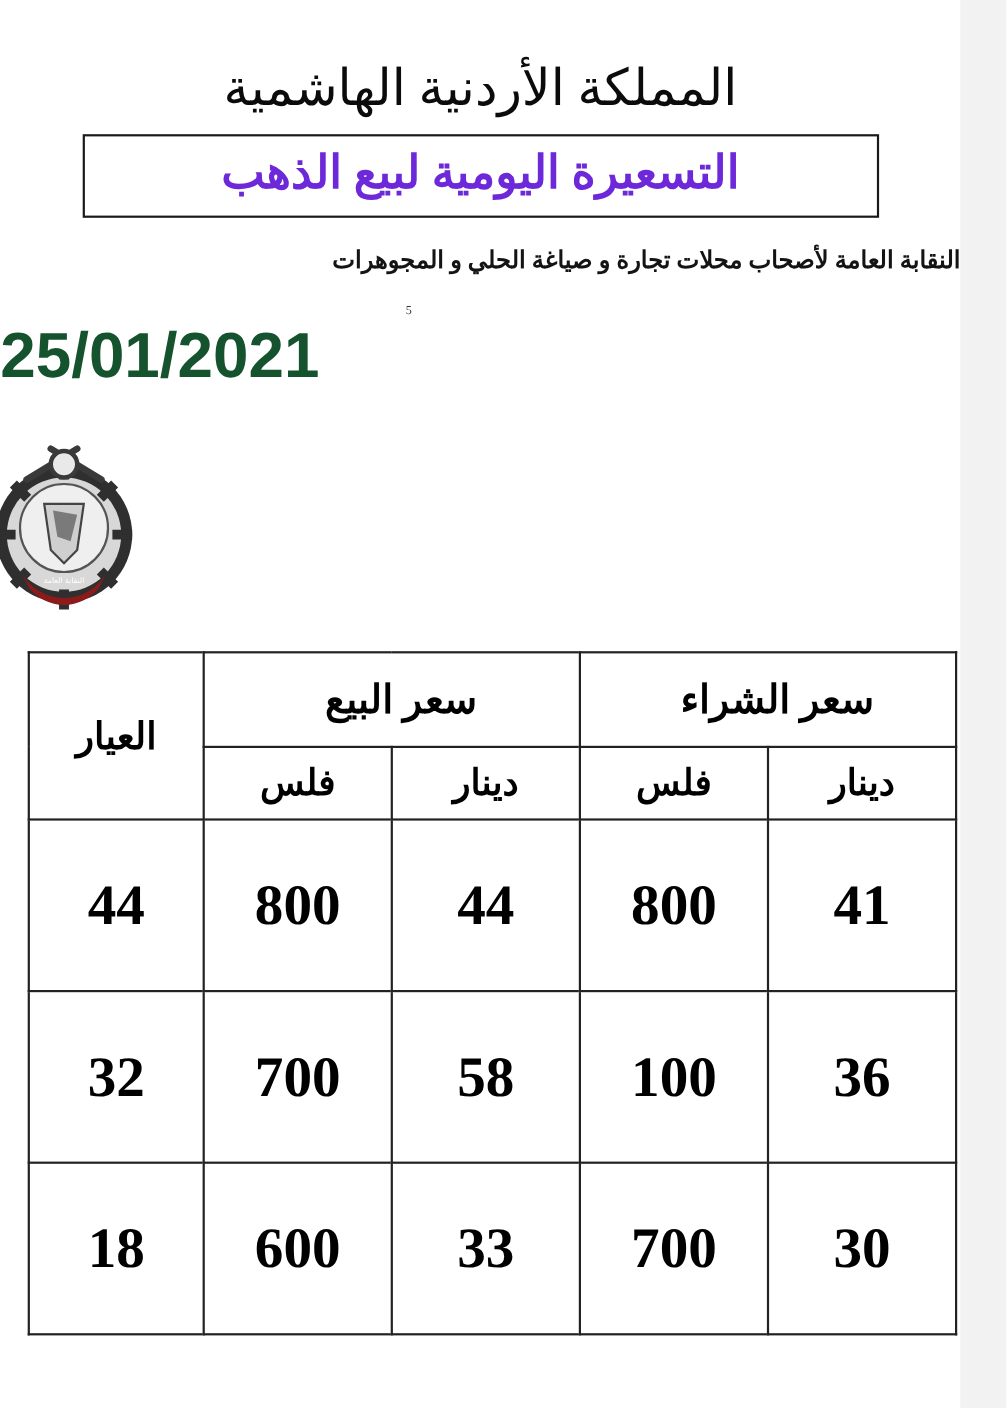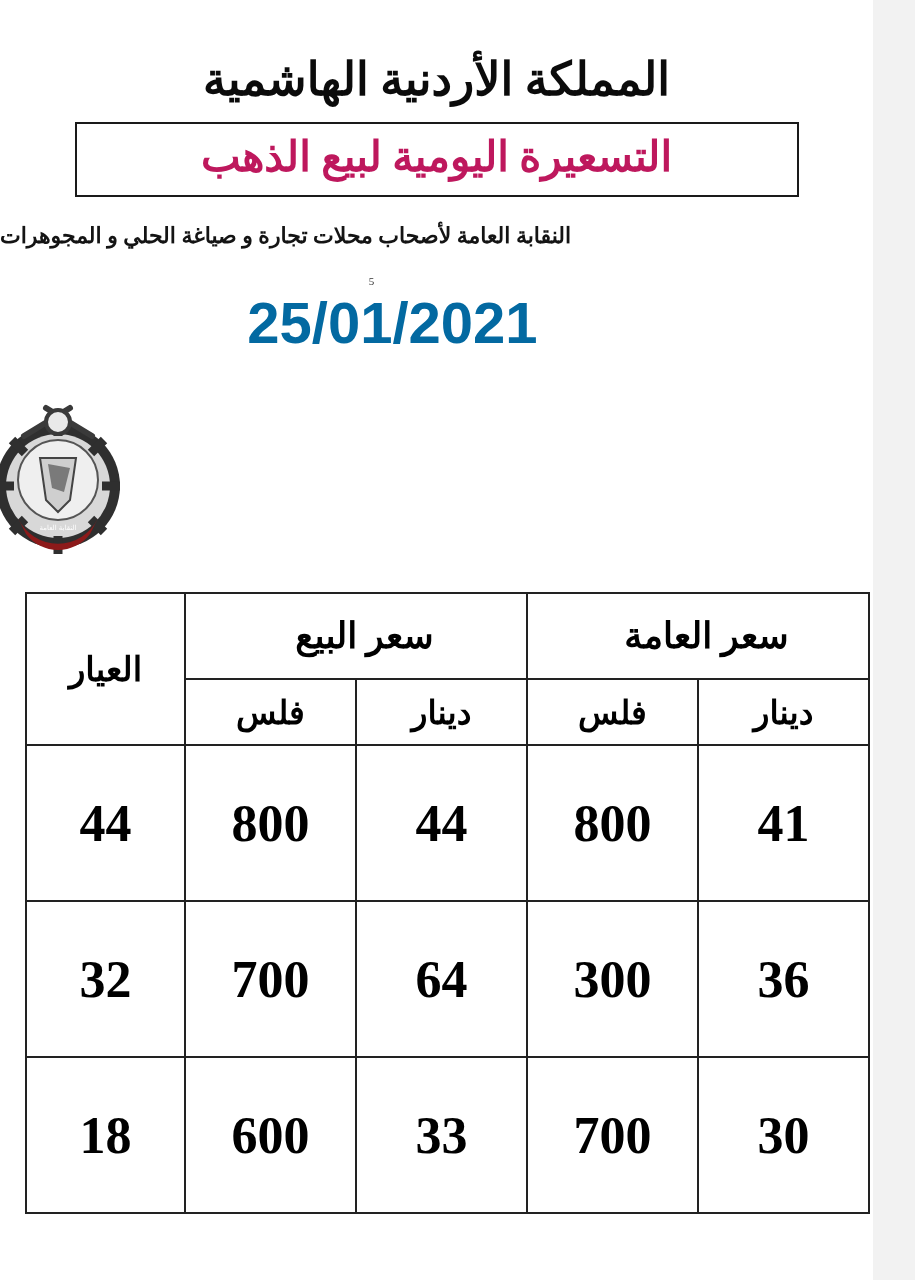--- a/index.html
+++ b/index.html
@@ -32,67 +32,65 @@
     width: 873px;
     height: 1280px;
     background: #ffffff;
   }
 
   
   .kingdom-title {
     margin: 52px 0 4px 0;
     text-align: center;
     font-size: 46px;
-    font-weight: bold;
+    font-weight: normal;
     letter-spacing: 0px;
     color: #0b0b0b;
   }
   .daily-price-box {
     margin: 16px auto 0 auto;
     width: 720px;
     border: 2px solid #1a1a1a;
     padding: 8px 0 14px 0;
     text-align: center;
   }
   .daily-price-box .txt {
     font-size: 42px;
     font-weight: bold;
-    color: #be185d;
+    color: #6d28d9;
   }
   .union-line {
     margin: 26px 0 0 0;
-    text-align: left;
+    text-align: right;
     font-size: 22px;
     font-weight: bold;
     color: #141414;
   }
   .city-line {
     margin: 30px 0 0 0;
     text-align: center;
     font-size: 21px;
     font-weight: bold;
     color: #141414;
   }
   .tiny-mark {
     margin: 26px 0 0 0;
     text-align: center;
     font-size: 11px;
     color: #333;
     padding-right: 130px;
   }
   .date-line {
     margin: 2px 0 0 0;
-    text-align: center;
     font-size: 58px;
     font-weight: bold;
-    color: #0369a1;
+    color: #14532d;
     font-family: "Liberation Sans", sans-serif;
     direction: ltr;
     padding-right: 120px;
-    padding-left: 32px;
   }
 
   
   .logo {
     position: absolute;
     top: 388px;
     right: 735px;
     width: 160px;
     height: 175px;
   }
@@ -186,43 +184,43 @@
       <circle cx="80" cy="34" r="12" fill="#e9e9e9" stroke="#3a3a3a" stroke-width="4"></circle>
 
       <path d="M40 130 A44 44 0 0 0 120 130 L112 146 A40 40 0 0 1 48 146 Z" fill="#8d1a1a"></path>
       <text x="80" y="142" font-size="7" fill="#ffffff" text-anchor="middle" font-family="DejaVu Sans, sans-serif">النقابة العامة</text>
     </svg>
   </div>
 
   <table class="price-table">
     <thead>
       <tr>
-        <th class="hdr-group" colspan="2">سعر العامة</th>
+        <th class="hdr-group" colspan="2">سعر الشراء</th>
         <th class="hdr-group" colspan="2">سعر البيع</th>
         <th class="hdr-karat col-karat" rowspan="2">العيار</th>
       </tr>
       <tr>
         <th class="hdr-sub col-qty">دينار</th>
         <th class="hdr-sub col-qty">فلس</th>
         <th class="hdr-sub col-qty">دينار</th>
         <th class="hdr-sub col-qty">فلس</th>
       </tr>
     </thead>
     <tbody>
       <tr>
         <td class="num">41</td>
         <td class="num">800</td>
         <td class="num">44</td>
         <td class="num">800</td>
         <td class="num">44</td>
       </tr>
       <tr>
         <td class="num">36</td>
-        <td class="num">300</td>
-        <td class="num">64</td>
+        <td class="num">100</td>
+        <td class="num">58</td>
         <td class="num">700</td>
         <td class="num">32</td>
       </tr>
       <tr>
         <td class="num">30</td>
         <td class="num">700</td>
         <td class="num">33</td>
         <td class="num">600</td>
         <td class="num">18</td>
       </tr>

